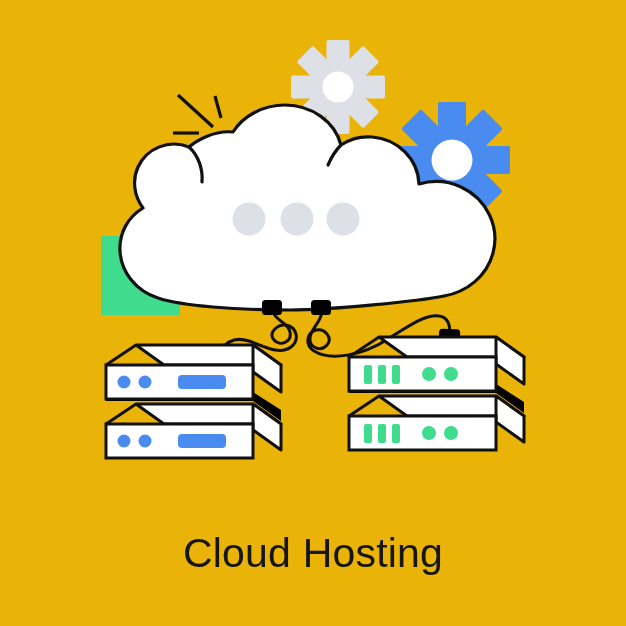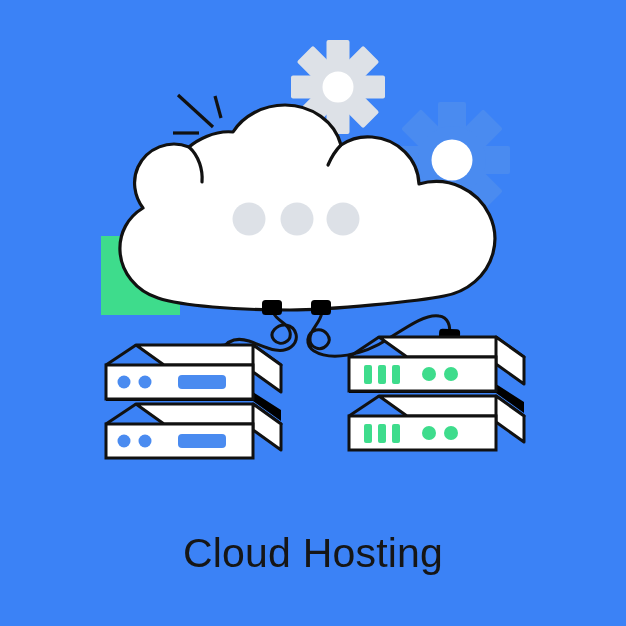--- a/index.html
+++ b/index.html
@@ -11,21 +11,21 @@
   body {
     width: 626px;
     height: 626px;
     overflow: hidden;
     font-family: "Liberation Sans", sans-serif;
   }
   #illustration-card {
     position: relative;
     width: 626px;
     height: 626px;
-    background: #3b82f6;
+    background: #eab308;
   }
   #scene-svg {
     position: absolute;
     left: 0;
     top: 0;
     width: 626px;
     height: 626px;
     display: block;
   }
   #caption-layer {

